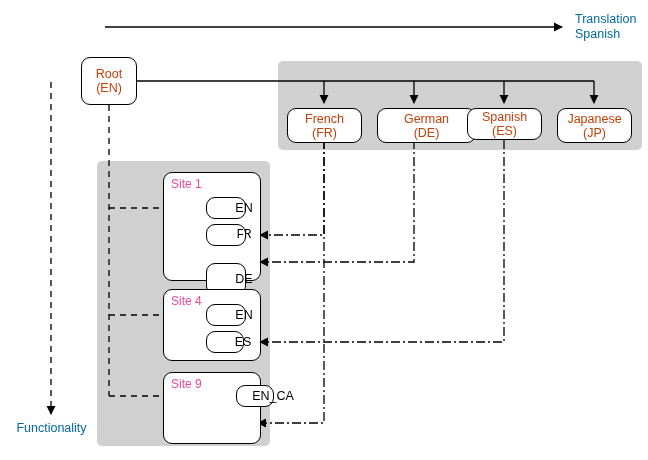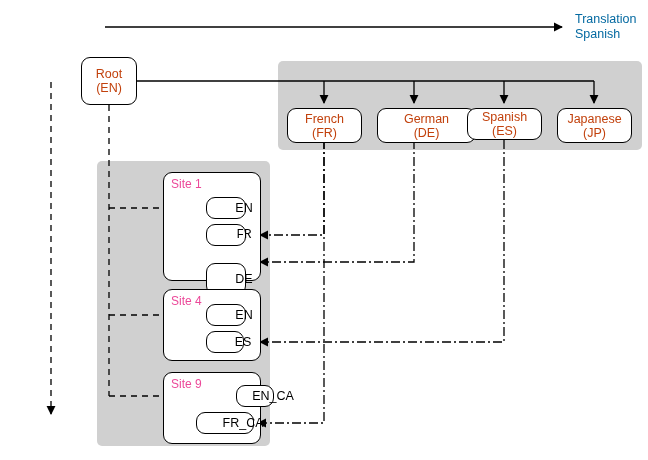--- a/index.html
+++ b/index.html
@@ -119,20 +119,21 @@
 
     <path d="M 324 140 L 324 423 L 258 423" fill="none" stroke="#000000" stroke-width="1.3" stroke-dasharray="9 3 2 3" marker-end="url(#arrowSolid)"></path>
   </svg>
 
   <div class="caption" style="left:575px; top:12px;">
     <div>Translation</div>
     <div>Spanish</div>
   </div>
 
   <div class="caption center" style="left:0px; top:421px; width:103px;">
+    <div>Functionality</div>
   </div>
 
   <div class="node" style="left:81px; top:57px; width:56px; height:48px;">
     <span>Root</span>
     <span>(EN)</span>
   </div>
 
   <div class="node" style="left:287px; top:108px; width:75px; height:35px;">
     <span>French</span>
     <span>(FR)</span>
@@ -157,15 +158,14 @@
   <div class="chip" style="left:206px; top:251px; width:40px; height:32px;margin-top:12px;">DE</div>
 
   <div class="sitebox" style="left:163px; top:289px; width:98px; height:72px;"></div>
   <div class="site-label" style="left:171px; top:294px;">Site 4</div>
   <div class="chip" style="left:206px; top:304px; width:40px; height:22px;">EN</div>
   <div class="chip" style="left:206px; top:331px; width:24px; height:22px;">ES</div>
 
   <div class="sitebox" style="left:163px; top:372px; width:98px; height:72px;"></div>
   <div class="site-label" style="left:171px; top:377px;">Site 9</div>
   <div class="chip" style="left:196px; top:385px; width:38px; height:22px;margin-left:40px;">EN_CA</div>
-  <div class="chip" style="left:196px; top:412px; width:58px; height:22px;">FR_CA</div>
 
 </div>
 
 </body></html>

